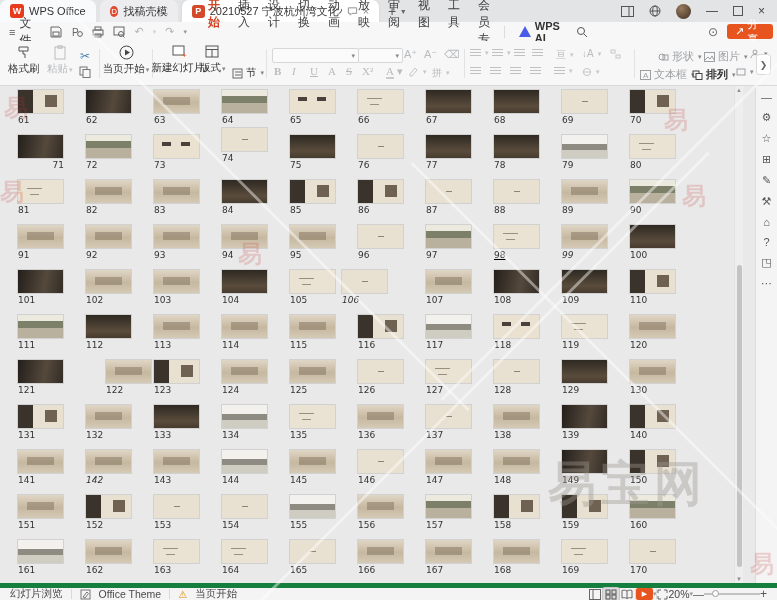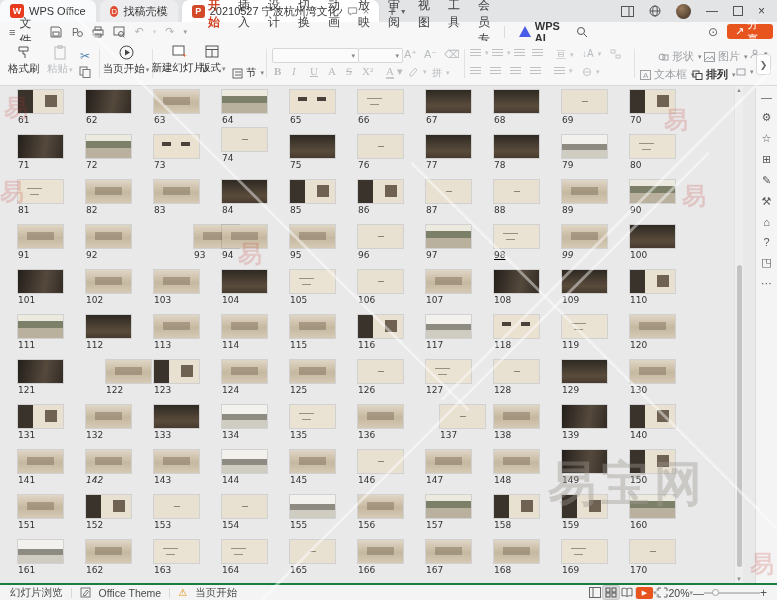--- a/index.html
+++ b/index.html
@@ -83,21 +83,21 @@
   .v-rg{background:linear-gradient(180deg,#eceadf 0 28%,#7d8068 28% 58%,#b9b19d 58%);}
   .v-ex{background:linear-gradient(180deg,#f2f1ee 0 38%,#8e8b82 38% 64%,#cfccc2 64%);}
   .v-sp{background:linear-gradient(90deg,#3a332c 0 34%,#e8e0d0 34%);}
   .v-sp::after{content:"";position:absolute;right:6px;top:5px;width:12px;height:12px;background:#6f6252;}
   .v-ph{background:linear-gradient(100deg,#241f1b,#55493c 60%,#332c25);}
   
   #scrollbar{position:absolute;left:734px;width:9px;top:86px;bottom:17px;background:#eeeeef;border-left:1px solid #e2e2e3;box-sizing:border-box;}
   .sb-arrow{position:absolute;left:0;width:8px;text-align:center;font-size:6px;color:#8f8f90;}
   .sb-thumb{position:absolute;left:1.5px;top:179px;height:302px;width:5px;background:#c3c3c4;border-radius:3px;}
   
-  #statusbar{position:absolute;bottom:0;left:0;right:0;height:17px;background:#f4f4f5;border-top:2px solid #15803d;
+  #statusbar{position:absolute;bottom:0;left:0;right:0;height:17px;background:#f4f4f5;border-top:5px solid #15803d;
              box-sizing:border-box;display:flex;align-items:center;font-size:10.5px;color:#4a4a4a;padding:0 10px;gap:8px;}
   .sb-div{width:1px;height:10px;background:#d9d9da;}
   .warn-tri{color:#e2930f;font-size:10px;}
   .sb-right{margin-left:auto;display:flex;align-items:center;gap:0;}
   .view-ico{width:16px;height:13px;display:flex;align-items:center;justify-content:center;border-radius:2px;}
   .view-ico.active{background:#dcdcde;box-shadow:0 0 0 1px #c6c6c8;}
   .play-btn{width:17px;height:12px;background:#e8541d;border-radius:2px;color:#fff;font-size:7px;display:flex;align-items:center;justify-content:center;}
   .zoom-track{width:56px;height:2px;background:#c2c2c4;position:relative;}
   .zoom-dot{position:absolute;left:8px;top:-3px;width:7px;height:7px;border-radius:50%;background:#fdfdfd;border:1px solid #9f9fa0;box-sizing:border-box;}
   .zlabel{font-size:10.5px;color:#444;}
@@ -447,21 +447,21 @@
         <div class="num">68</div>
       </div>
       <div class="cell" style="left: 562px; top: 4px;">
         <div class="thumb v-pl"></div>
         <div class="num">69</div>
       </div>
       <div class="cell" style="left: 630px; top: 4px;">
         <div class="thumb v-sp"></div>
         <div class="num">70</div>
       </div>
-      <div class="cell" style="left: 18px; top: 49px;">
+      <div class="cell" style="left: 18px; top: 49px; text-align: right;">
         <div class="thumb v-ph"></div>
         <div class="num">71</div>
       </div>
       <div class="cell" style="left: 86px; top: 49px;">
         <div class="thumb v-rg"></div>
         <div class="num">72</div>
       </div>
       <div class="cell" style="left: 154px; top: 49px;">
         <div class="thumb v-el"></div>
         <div class="num">73</div>
@@ -535,21 +535,21 @@
         <div class="num">90</div>
       </div>
       <div class="cell" style="left: 18px; top: 139px;">
         <div class="thumb v-rb"></div>
         <div class="num">91</div>
       </div>
       <div class="cell" style="left: 86px; top: 139px;">
         <div class="thumb v-rb"></div>
         <div class="num">92</div>
       </div>
-      <div class="cell" style="left: 154px; top: 139px; margin-left: 40px;">
+      <div class="cell" style="left: 154px; top: 139px;">
         <div class="thumb v-rb"></div>
         <div class="num">93</div>
       </div>
       <div class="cell" style="left: 222px; top: 139px;">
         <div class="thumb v-rb"></div>
         <div class="num">94</div>
       </div>
       <div class="cell" style="left: 290px; top: 139px;">
         <div class="thumb v-rb"></div>
         <div class="num">95</div>
@@ -587,21 +587,21 @@
         <div class="num">103</div>
       </div>
       <div class="cell" style="left: 222px; top: 184px;">
         <div class="thumb v-rd"></div>
         <div class="num">104</div>
       </div>
       <div class="cell" style="left: 290px; top: 184px;">
         <div class="thumb v-pn"></div>
         <div class="num">105</div>
       </div>
-      <div class="cell" style="left: 358px; top: 184px;">
+      <div class="cell" style="left: 342px; top: 184px; font-style: italic;">
         <div class="thumb v-pl"></div>
         <div class="num">106</div>
       </div>
       <div class="cell" style="left: 426px; top: 184px;">
         <div class="thumb v-rb"></div>
         <div class="num">107</div>
       </div>
       <div class="cell" style="left: 494px; top: 184px;">
         <div class="thumb v-ph"></div>
         <div class="num">108</div>
@@ -711,21 +711,21 @@
         <div class="num">134</div>
       </div>
       <div class="cell" style="left: 290px; top: 319px;">
         <div class="thumb v-pn"></div>
         <div class="num">135</div>
       </div>
       <div class="cell" style="left: 358px; top: 319px;">
         <div class="thumb v-rb"></div>
         <div class="num">136</div>
       </div>
-      <div class="cell" style="left: 426px; top: 319px; margin-left: 14px;">
+      <div class="cell" style="left: 426px; top: 319px;">
         <div class="thumb v-pl"></div>
         <div class="num">137</div>
       </div>
       <div class="cell" style="left: 494px; top: 319px;">
         <div class="thumb v-rb"></div>
         <div class="num">138</div>
       </div>
       <div class="cell" style="left: 562px; top: 319px;">
         <div class="thumb v-ph"></div>
         <div class="num">139</div>

